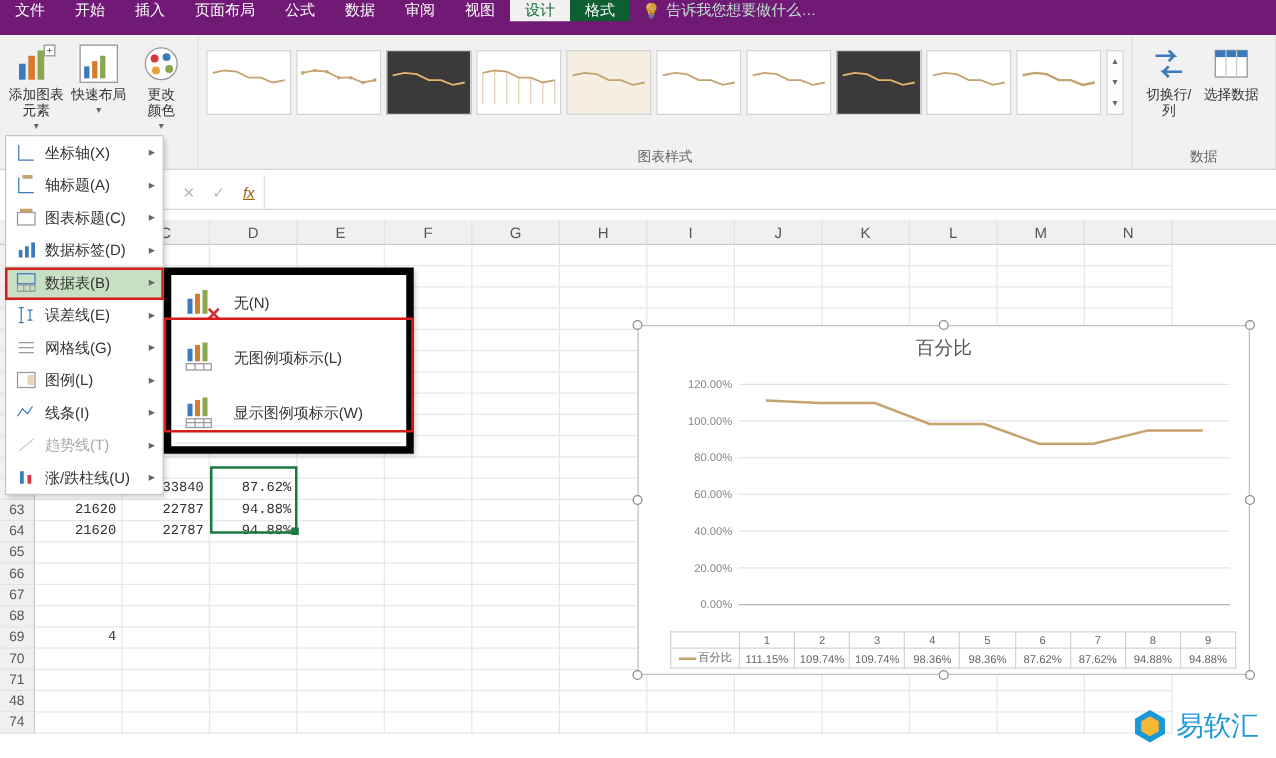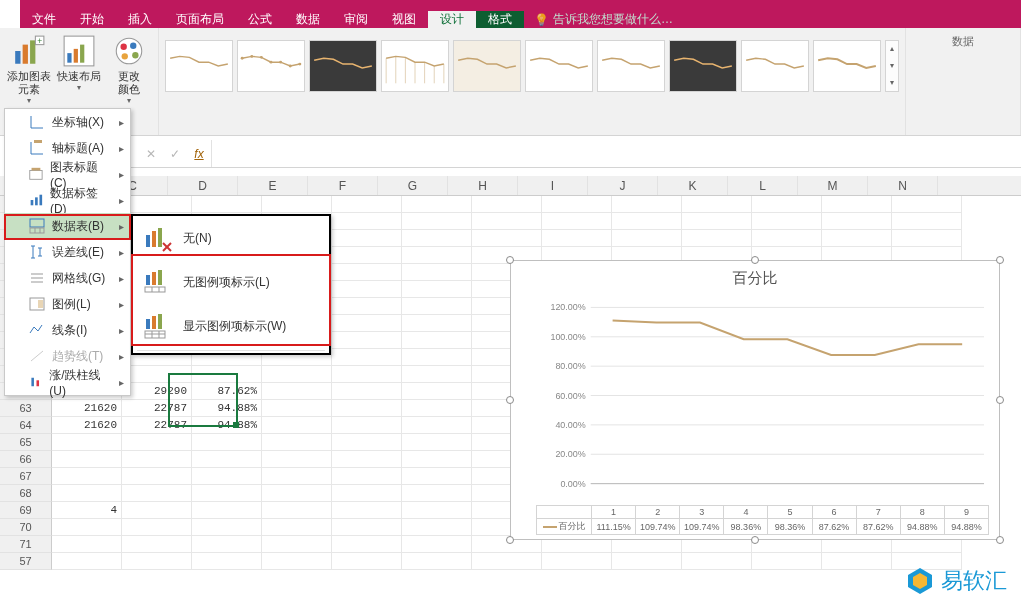--- a/index.html
+++ b/index.html
@@ -1,19 +1,19 @@
 <!DOCTYPE html>
 <html><head>
 <meta charset="utf-8">
 <style>
 * { margin:0; padding:0; box-sizing:border-box; font-family:"Microsoft YaHei","Segoe UI",sans-serif; }
 body { width:1021px; height:606px; background:#fff; overflow:hidden; position:relative; }
 
 
-.tabbar { background:#be185d; height:28px; display:flex; align-items:flex-end; color:#fff; font-size:12px;margin-left:20px; }
+.tabbar { background:#701a75; height:28px; display:flex; align-items:flex-start; color:#fff; font-size:12px; }
 .tabbar .tab { padding:0 12px; display:flex; align-items:center; cursor:pointer; white-space:nowrap; }
 .tabbar .tab.active { background:#f1f1f1; color:#0f7039; }
 .tellme { display:flex; align-items:center; color:#c1dfd0; font-size:12px; margin-left:10px; }
 .tellme .bulb { margin-right:4px; opacity:.7; }
 
 
 .ribbon { height:108px; background:#f1f1f1; border-bottom:1px solid #d4d4d4; display:flex; }
 .rgroup { border-right:1px solid #e2e2e2; display:flex; flex-direction:column; justify-content:space-between; padding:4px 6px 2px; }
 .rgroup .glabel { font-size:11px; color:#666; text-align:center; padding-top:2px; }
 .rgroup-body { display:flex; align-items:flex-start; gap:4px; flex:1; }
@@ -23,48 +23,48 @@
 
 .styles-strip { display:flex; gap:4px; align-items:center; }
 .style-thumb { width:68px; height:52px; background:#fff; border:1px solid #d4d4d4; position:relative; overflow:hidden; }
 .style-thumb.dark { background:#3a3a3a; }
 .style-thumb svg { width:100%; height:100%; }
 .styles-more { width:14px; height:52px; border:1px solid #d4d4d4; display:flex; flex-direction:column; justify-content:space-around; align-items:center; font-size:8px; color:#666; background:#fcfcfc; }
 .styles-more div { line-height:1; }
 
 
 .dmenu { position:absolute; left:4px; top:108px; width:127px; background:#fff; border:1px solid #c9c9c9; box-shadow:2px 2px 4px rgba(0,0,0,.2); z-index:30; }
-.dmenu .mitem { display:flex; align-items:center; height:26px; font-size:12px; color:#333; padding:0 23px; position:relative; }
+.dmenu .mitem { display:flex; align-items:center; height:26px; font-size:12px; color:#333; padding:0 7px; position:relative; }
 .dmenu .mitem.disabled { color:#aaa; }
 .dmenu .mitem.hover { background:#c7e0c3; }
 .dmenu .micon { width:18px; height:18px; margin-right:6px; }
 .dmenu .arrow { position:absolute; right:6px; font-size:10px; color:#666; }
 
-.submenu { position:absolute; left:131px; top:214px; width:200px; background:#fff; border:2px solid #000000; box-shadow:2px 2px 4px rgba(0,0,0,.2); z-index:31; }
+.submenu { position:absolute; left:131px; top:214px; width:200px; background:#fff; border:6px solid #000000; box-shadow:2px 2px 4px rgba(0,0,0,.2); z-index:31; }
 .submenu .sitem { display:flex; align-items:center; height:44px; font-size:12px; color:#333; padding:0 10px; gap:10px; }
 .submenu .sitem.small { height:28px; }
 .submenu .sicon { width:30px; height:30px; }
 .submenu .sep { height:1px; background:#e2e2e2; margin:2px 4px; }
 .redbox1 { position:absolute; left:131px; top:254px; width:200px; height:92px; border:2px solid #d81b1b; z-index:40; pointer-events:none; }
 .redbox2 { position:absolute; left:4px; top:214px; width:127px; height:26px; border:2px solid #d81b1b; z-index:40; pointer-events:none; }
 
 
 .fbar { position:absolute; left:131px; top:140px; right:0; height:28px; border-bottom:1px solid #d4d4d4; display:flex; align-items:center; font-size:12px; color:#888; background:#fff; }
 .fbar .nb { width:8px; }
 .fbar .btn { width:24px; text-align:center; color:#b7b7b7; }
 .fbar .fx { font-style:italic; color:#a16207;text-decoration:underline; }
 
 
 .sheet { position:absolute; left:0; top:176px; right:0; bottom:0; background:#fff; font-size:12px; color:#333; }
 .colhdr { position:absolute; left:0; top:0; right:0; height:20px; background:#f0f0f0; border-bottom:1px solid #ccc; display:flex; }
 .colhdr .rh { width:28px; border-right:1px solid #ccc; }
 .colhdr .ch { width:70px; border-right:1px solid #e2e2e2; text-align:center; font-size:12px; color:#555; line-height:20px; }
 .rows { position:absolute; left:0; top:20px; right:0; bottom:0; }
 .row { display:flex; height:17px; }
-.row .rh { width:52px; background:#f0f0f0; border-right:1px solid #ccc; border-bottom:1px solid #e2e2e2; text-align:center; font-size:11px; color:#555; line-height:17px; }
+.row .rh { width:28px; background:#f0f0f0; border-right:1px solid #ccc; border-bottom:1px solid #e2e2e2; text-align:center; font-size:11px; color:#555; line-height:17px; }
 .row .cell { width:70px; border-right:1px solid #e7e7e7; border-bottom:1px solid #e7e7e7; text-align:right; padding-right:4px; font-size:11px; line-height:17px; font-family:"Courier New",monospace; }
 .selbox { position:absolute; border:2px solid #1a7a3f; pointer-events:none; }
 .selbox .handle { position:absolute; right:-3px; bottom:-3px; width:6px; height:6px; background:#1a7a3f; }
 
 
 .chartobj { position:absolute; left:510px; top:260px; width:490px; height:280px; background:#fff; border:1px solid #bfbfbf; z-index:10; }
 .chartobj .hdl { position:absolute; width:8px; height:8px; border:1px solid #8a8a8a; background:#fff; border-radius:50%; }
 .chartobj .hdl.tl{left:-5px;top:-5px}.chartobj .hdl.tr{right:-5px;top:-5px}.chartobj .hdl.bl{left:-5px;bottom:-5px}.chartobj .hdl.br{right:-5px;bottom:-5px}
 .chartobj .hdl.tm{left:50%;top:-5px;margin-left:-4px}.chartobj .hdl.bm{left:50%;bottom:-5px;margin-left:-4px}
 .chartobj .hdl.ml{left:-5px;top:50%;margin-top:-4px}.chartobj .hdl.mr{right:-5px;top:50%;margin-top:-4px}
@@ -192,23 +192,41 @@
         <div class="style-thumb"><svg viewBox="0 0 68 52">
               <polyline points="4,20 14,18 24,19 34,24 44,24 54,28 64,26" stroke="#c5a36f" stroke-width="2" fill="none"></polyline>
             </svg></div>
         <div class="styles-more">
             <div>▴</div>
             <div>▾</div>
             <div>▾</div>
           </div>
       </div>
     </div>
+    <div class="glabel">图表样式</div>
   </div>
 
   <div class="rgroup" style="width:126px">
+    <div class="rgroup-body">
+      <div class="bigbtn">
+        <svg class="icn" viewBox="0 0 32 32">
+            <path d="M6 10h14l-4-4m4 4l-4 4M26 22H12l4 4m-4-4l4-4" stroke="#3a7abd" stroke-width="2" fill="none"></path>
+          </svg>
+        <span>切换行/列</span>
+      </div>
+      <div class="bigbtn">
+        <svg class="icn" viewBox="0 0 32 32">
+            <rect x="4" y="6" width="24" height="20" fill="#fff" stroke="#999"></rect>
+            <rect x="4" y="6" width="24" height="5" fill="#3a7abd"></rect>
+            <line x1="12" y1="6" x2="12" y2="26" stroke="#ccc"></line>
+            <line x1="20" y1="6" x2="20" y2="26" stroke="#ccc"></line>
+          </svg>
+        <span>选择数据</span>
+      </div>
+    </div>
     <div class="glabel">数据</div>
   </div>
 </div>
 
 <div class="dmenu">
   <div class="mitem">
       <svg class="micon" viewBox="0 0 18 18">
         <path d="M3 3v12h12" stroke="#3a7abd" fill="none"></path>
       </svg>
       <span>坐标轴(X)</span>
@@ -541,21 +559,21 @@
         <div class="cell"></div>
         <div class="cell"></div>
         <div class="cell"></div>
         <div class="cell"></div>
         <div class="cell"></div>
         <div class="cell"></div>
       </div>
       <div class="row">
         <div class="rh">62</div>
         <div class="cell">20117</div>
-        <div class="cell">29290</div>
+        <div class="cell">33840</div>
         <div class="cell">87.62%</div>
         <div class="cell"></div>
         <div class="cell"></div>
         <div class="cell"></div>
         <div class="cell"></div>
         <div class="cell"></div>
         <div class="cell"></div>
         <div class="cell"></div>
         <div class="cell"></div>
         <div class="cell"></div>
@@ -699,21 +717,37 @@
         <div class="cell"></div>
         <div class="cell"></div>
         <div class="cell"></div>
         <div class="cell"></div>
         <div class="cell"></div>
         <div class="cell"></div>
         <div class="cell"></div>
         <div class="cell"></div>
       </div>
       <div class="row">
-        <div class="rh">57</div>
+        <div class="rh">48</div>
+        <div class="cell"></div>
+        <div class="cell"></div>
+        <div class="cell"></div>
+        <div class="cell"></div>
+        <div class="cell"></div>
+        <div class="cell"></div>
+        <div class="cell"></div>
+        <div class="cell"></div>
+        <div class="cell"></div>
+        <div class="cell"></div>
+        <div class="cell"></div>
+        <div class="cell"></div>
+        <div class="cell"></div>
+      </div>
+      <div class="row">
+        <div class="rh">74</div>
         <div class="cell"></div>
         <div class="cell"></div>
         <div class="cell"></div>
         <div class="cell"></div>
         <div class="cell"></div>
         <div class="cell"></div>
         <div class="cell"></div>
         <div class="cell"></div>
         <div class="cell"></div>
         <div class="cell"></div>

